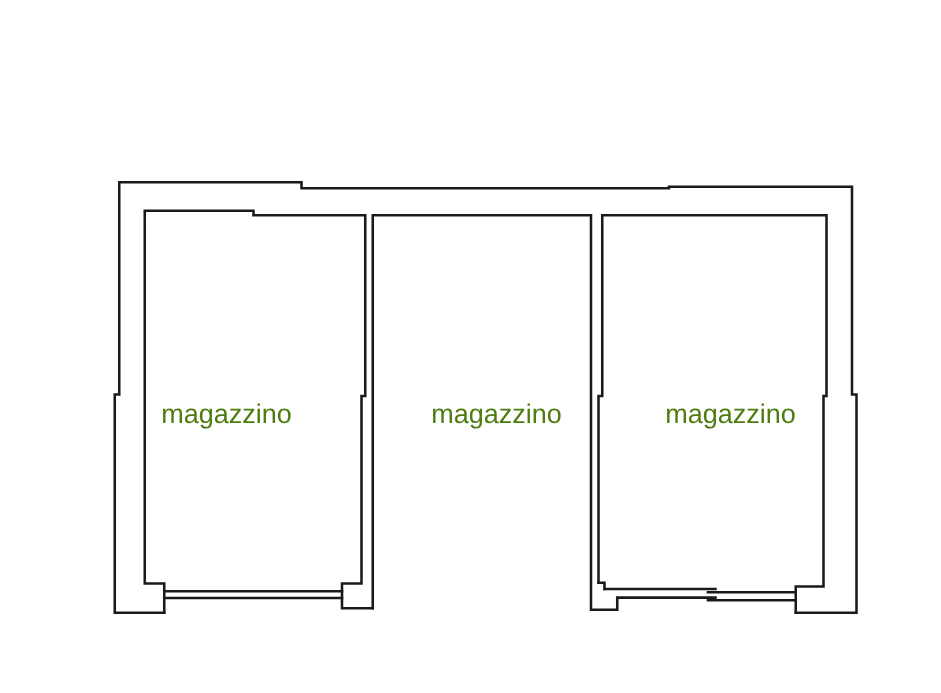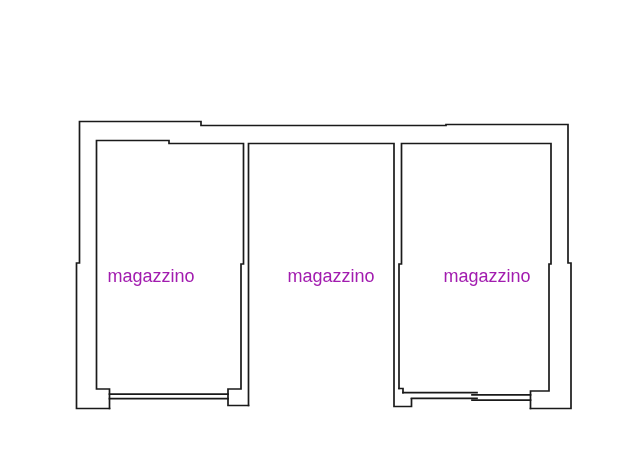--- a/index.html
+++ b/index.html
@@ -27,21 +27,21 @@
     stroke-linecap: square;
     stroke-linejoin: miter;
   }
   .room-label {
     position: absolute;
     top: 266px;
     width: 96px;
     height: 20px;
     line-height: 20px;
     font-size: 18px;
-    color: #a21caf;
+    color: #4d7c0f;
     text-align: center;
     white-space: nowrap;
   }
   .room-label.left   { left: 103px; }
   .room-label.center { left: 283px; }
   .room-label.right  { left: 439px; }
 </style>
 </head>
 <body>
 

